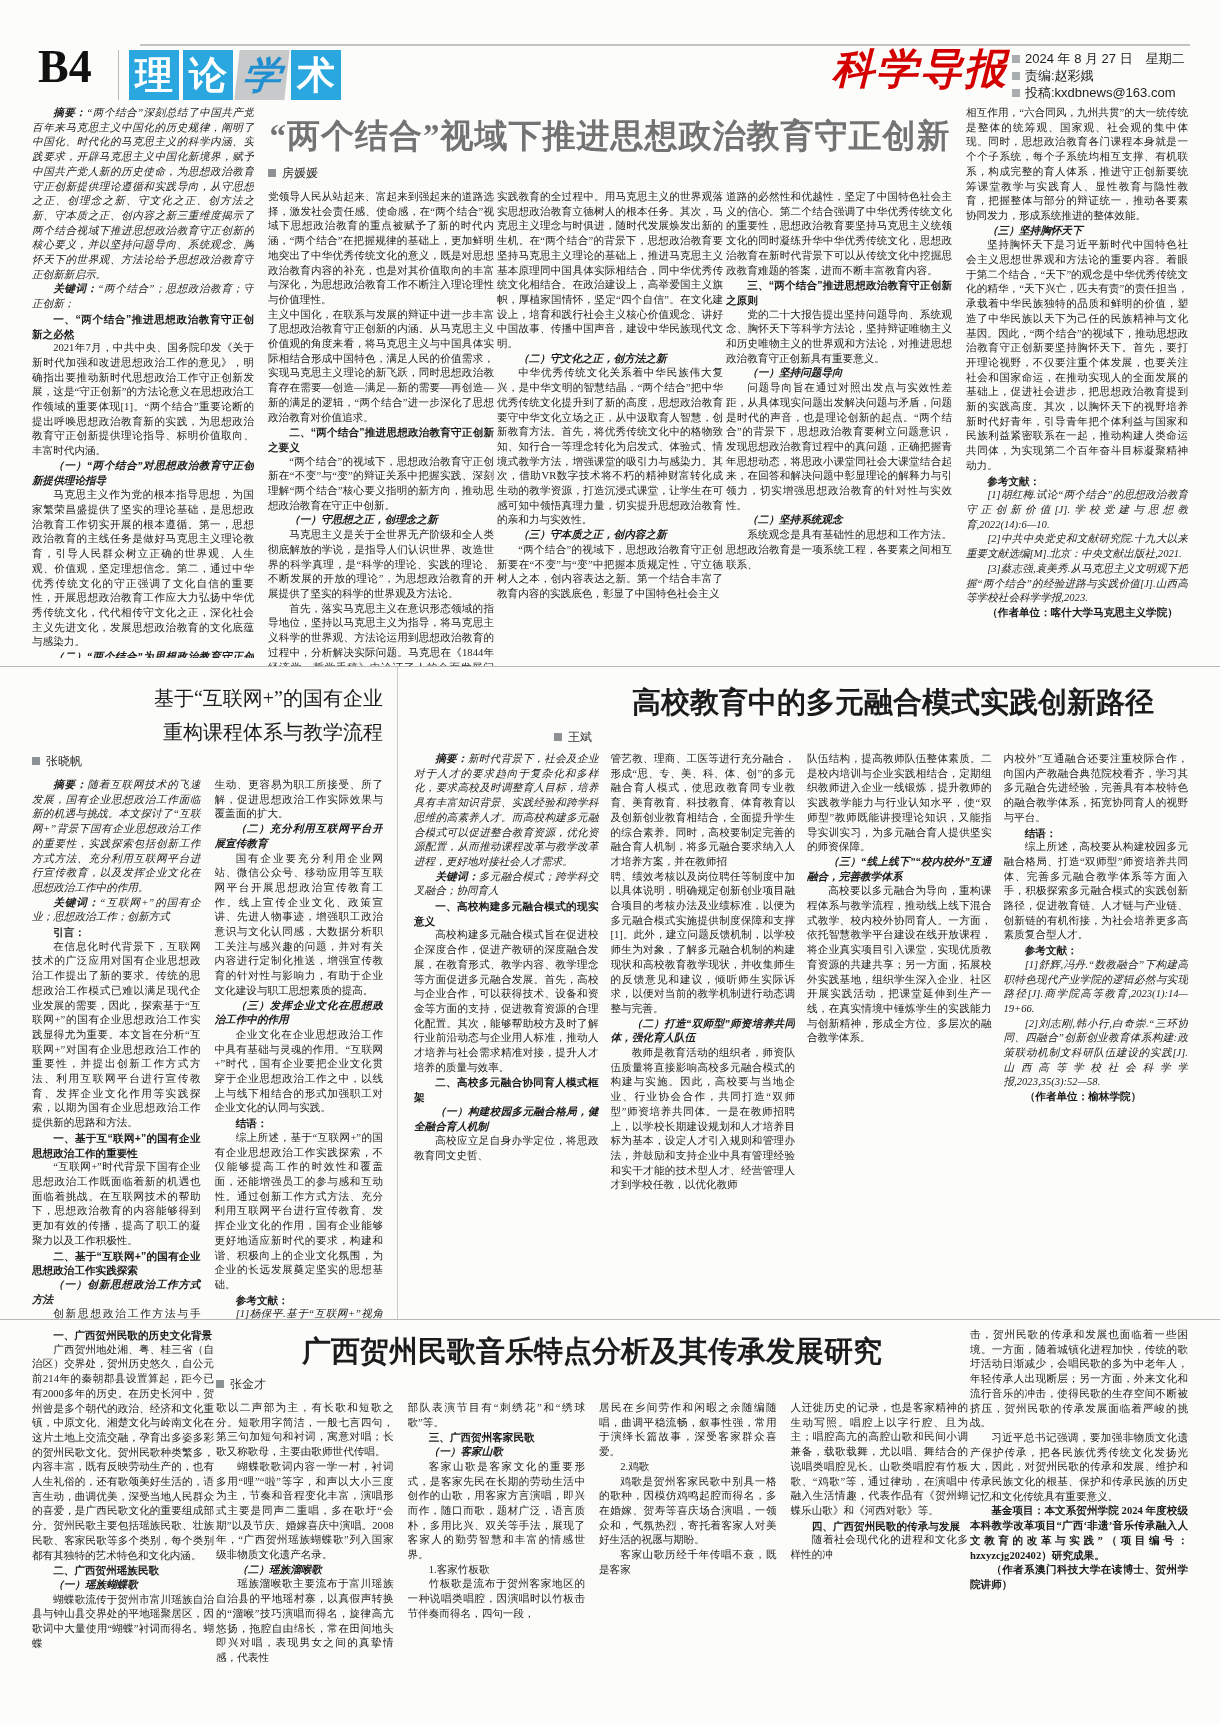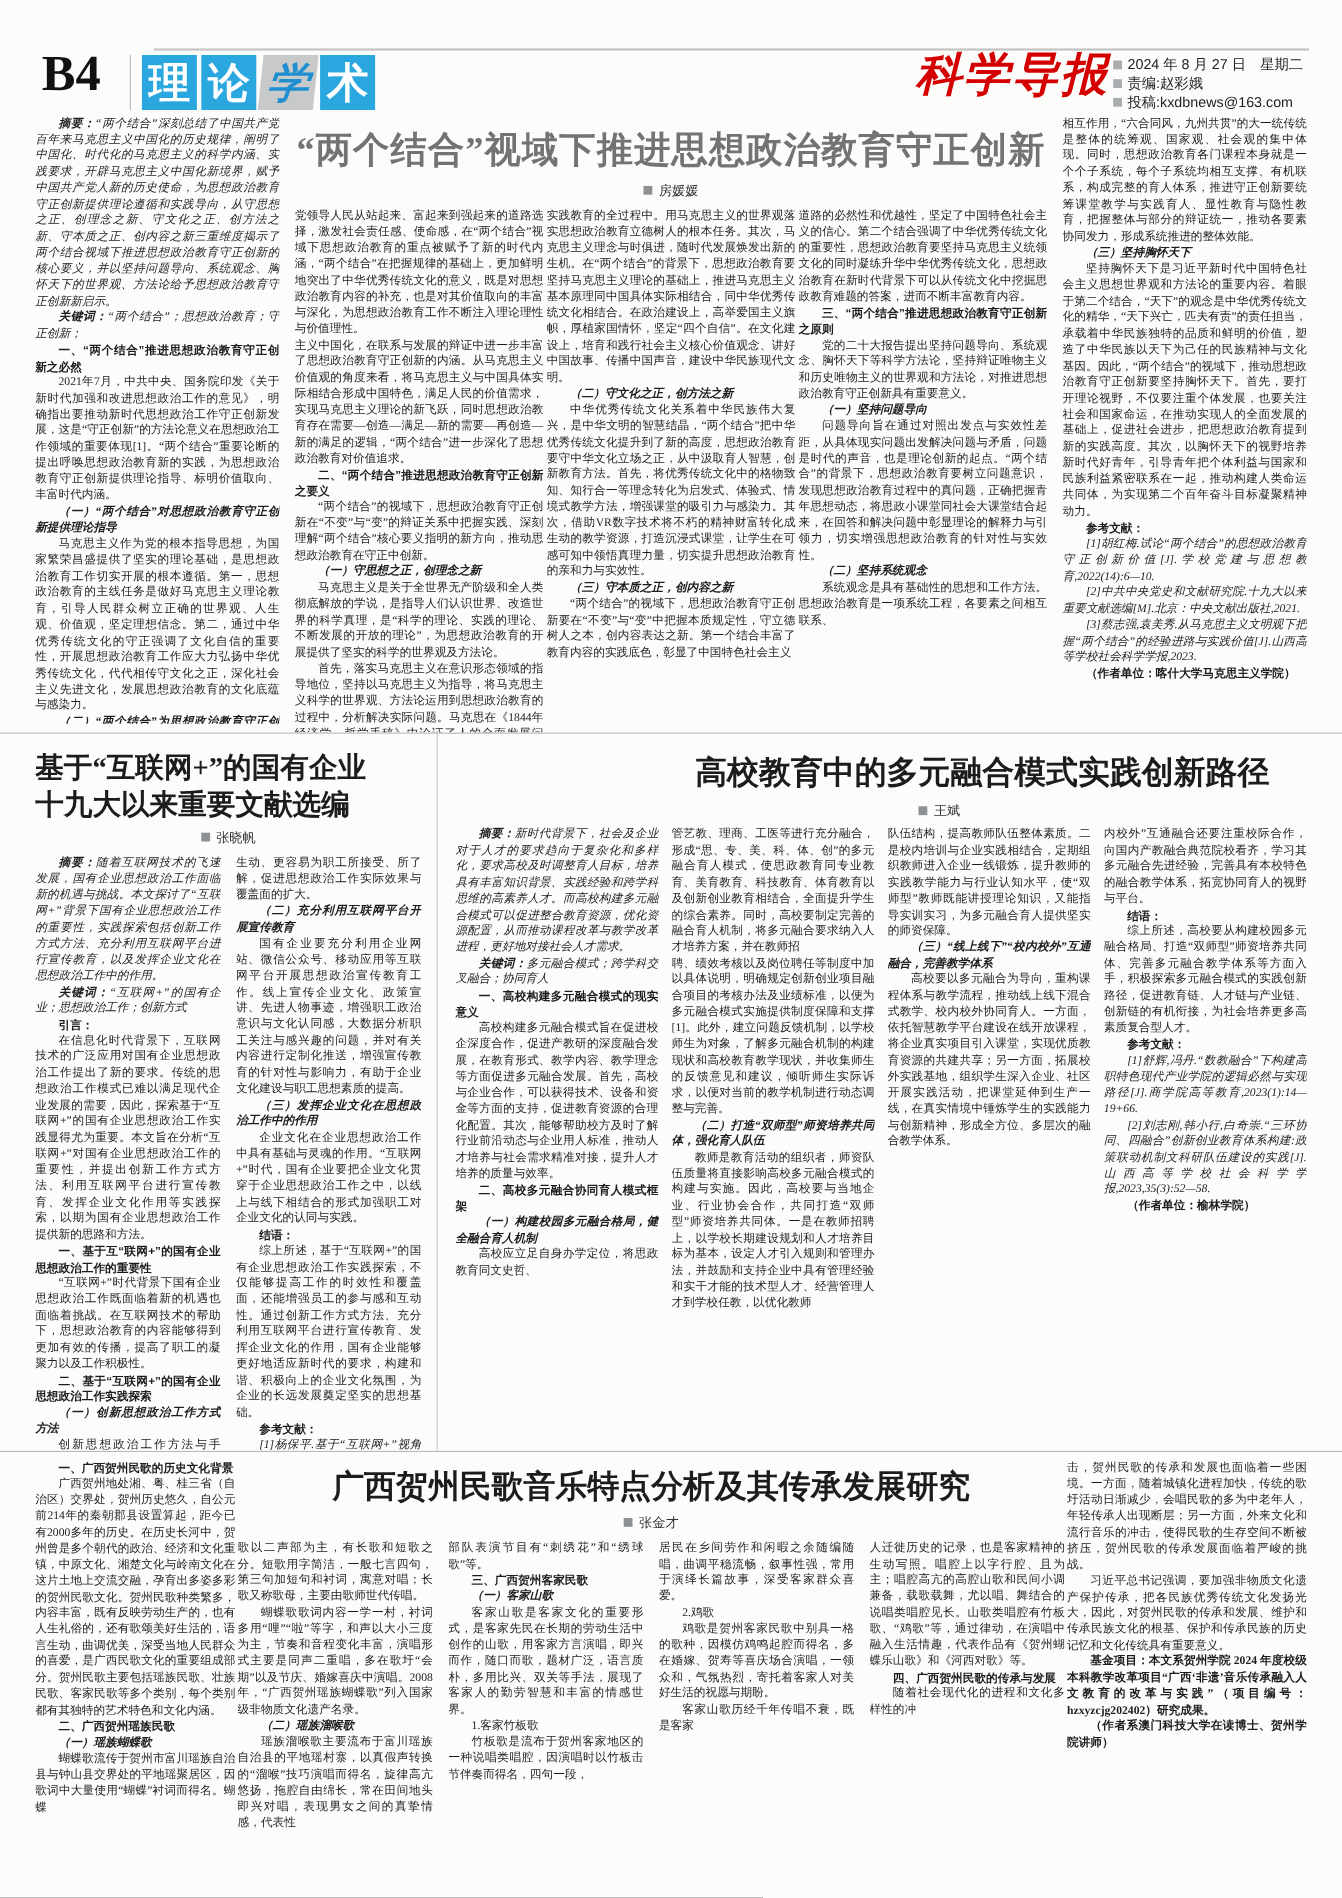--- a/index.html
+++ b/index.html
@@ -25,27 +25,27 @@
   .sq{display:inline-block;width:8px;height:8px;background:#a9adb0;margin-right:5px;}
   
   .band{box-sizing:border-box;padding:0 32px;}
   .band-rule{height:1px;background:#b9b9b9;margin:0 0;}
   .top-band{height:566px;display:grid;grid-template-columns:222px 1fr 222px;column-gap:14px;padding-top:6px;}
   .col{overflow:hidden;font-size:10.6px;line-height:14.7px;text-align:justify;}
   .tcol{height:552px;}
   .top-center{display:flex;flex-direction:column;overflow:hidden;}
   .h-top{margin:8px 0 2px 0;text-align:center;font-size:33px;font-weight:800;letter-spacing:1px;
          font-family:"Liberation Serif",serif;color:#737373;}
-  .byline{text-align:center;font-size:12px;color:#333;margin:4px 0 8px 0;font-family:"Liberation Sans",sans-serif;}
+  .byline{text-align:left;font-size:12px;color:#333;margin:4px 0 8px 0;font-family:"Liberation Sans",sans-serif;}
   .bsq{display:inline-block;width:8px;height:8px;background:#8d9194;margin-right:6px;}
   .top-center-cols{flex:1;display:grid;grid-template-columns:1fr 1fr 1fr;column-gap:3px;overflow:hidden;}
   
   .mid-band{height:652px;display:grid;grid-template-columns:366px 1fr;column-gap:0;}
   .mid-left{padding-right:14px;border-right:1px solid #c9c9c9;display:flex;flex-direction:column;overflow:hidden;}
-  .h-mid-left{margin:14px 0 0 0;text-align:left;font-size:26px;line-height:34px;font-weight:700;
+  .h-mid-left{margin:14px 0 0 0;text-align:right;font-size:20px;line-height:34px;font-weight:400;
               font-family:"Liberation Serif",serif;}
   .mid-left-cols{flex:1;display:grid;grid-template-columns:1fr 1fr;column-gap:14px;overflow:hidden;}
   .mid-right{padding-left:16px;display:flex;flex-direction:column;overflow:hidden;}
   .h-mid-right{margin:16px 0 0 140px;width:600px;text-align:right;font-size:29px;font-weight:800;
                font-family:"Liberation Serif",serif;}
   .mid-right .byline{margin:6px 0 6px 140px;width:600px;}
   .mid-right-cols{flex:1;display:grid;grid-template-columns:1fr 1fr 1fr 1fr;column-gap:14px;overflow:hidden;gap:12px;}
   
   .bot-band{height:396px;display:grid;grid-template-columns:182px 1fr 218px;column-gap:2px;padding-top:8px;}
   .bcol{height:376px;}
@@ -138,21 +138,21 @@
         <p class="para-f">（作者单位：喀什大学马克思主义学院）</p>
       </div>
   </section>
 
   <div class="band-rule"></div>
 
   <section class="band mid-band">
     <article class="mid-left">
       <h2 class="h-mid-left">
         <span>基于“互联网+”的国有企业</span><br>
-        <span>十九大以来重要文献选编</span>
+        <span>重构课程体系与教学流程</span>
       </h2>
       <div class="byline"><span class="bsq"></span><span>张晓帆</span></div>
       <div class="mid-left-cols">
         <div class="col">
             <p class="para-a"><b>摘要：</b>随着互联网技术的飞速发展，国有企业思想政治工作面临新的机遇与挑战。本文探讨了“互联网+”背景下国有企业思想政治工作的重要性，实践探索包括创新工作方式方法、充分利用互联网平台进行宣传教育，以及发挥企业文化在思想政治工作中的作用。</p>
             <p class="para-a"><b>关键词：</b>“互联网+”的国有企业；思想政治工作；创新方式</p>
             <p class="para-h">引言：</p>
             <p class="para-p">在信息化时代背景下，互联网技术的广泛应用对国有企业思想政治工作提出了新的要求。传统的思想政治工作模式已难以满足现代企业发展的需要，因此，探索基于“互联网+”的国有企业思想政治工作实践显得尤为重要。本文旨在分析“互联网+”对国有企业思想政治工作的重要性，并提出创新工作方式方法、利用互联网平台进行宣传教育、发挥企业文化作用等实践探索，以期为国有企业思想政治工作提供新的思路和方法。</p>
             <p class="para-h">一、基于互“联网+”的国有企业思想政治工作的重要性</p>
             <p class="para-p">“互联网+”时代背景下国有企业思想政治工作既面临着新的机遇也面临着挑战。在互联网技术的帮助下，思想政治教育的内容能够得到更加有效的传播，提高了职工的凝聚力以及工作积极性。</p>

